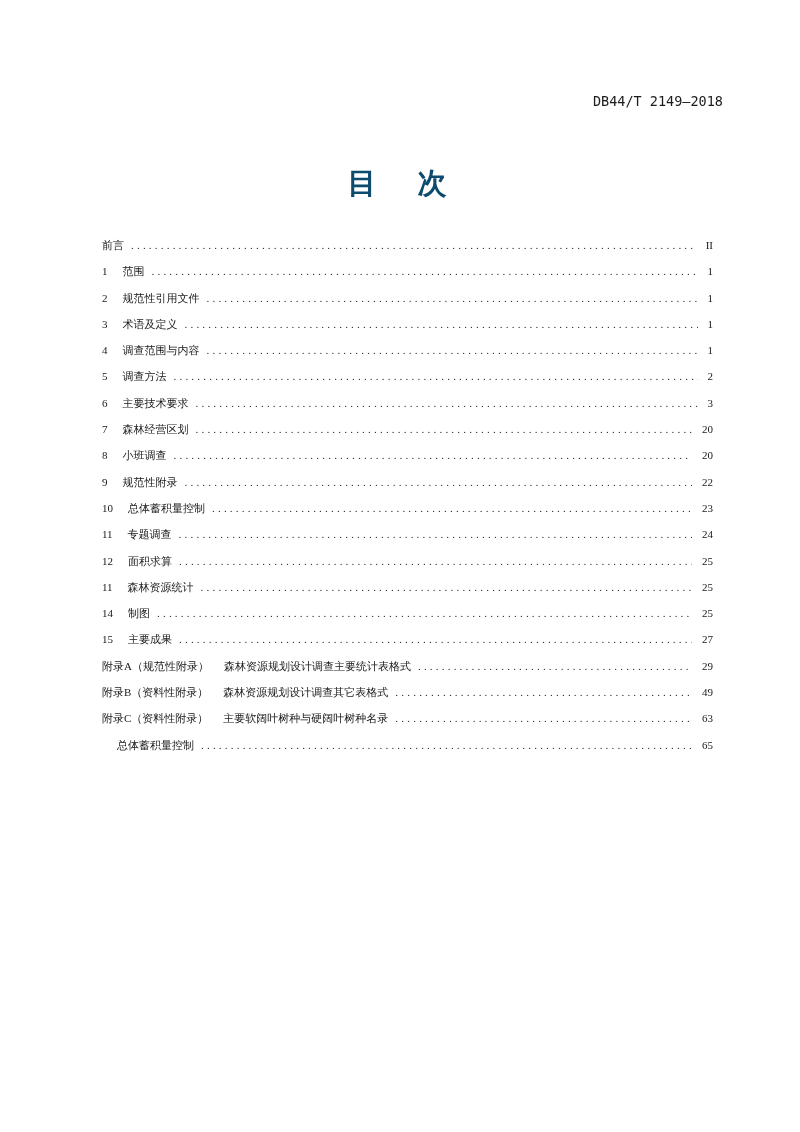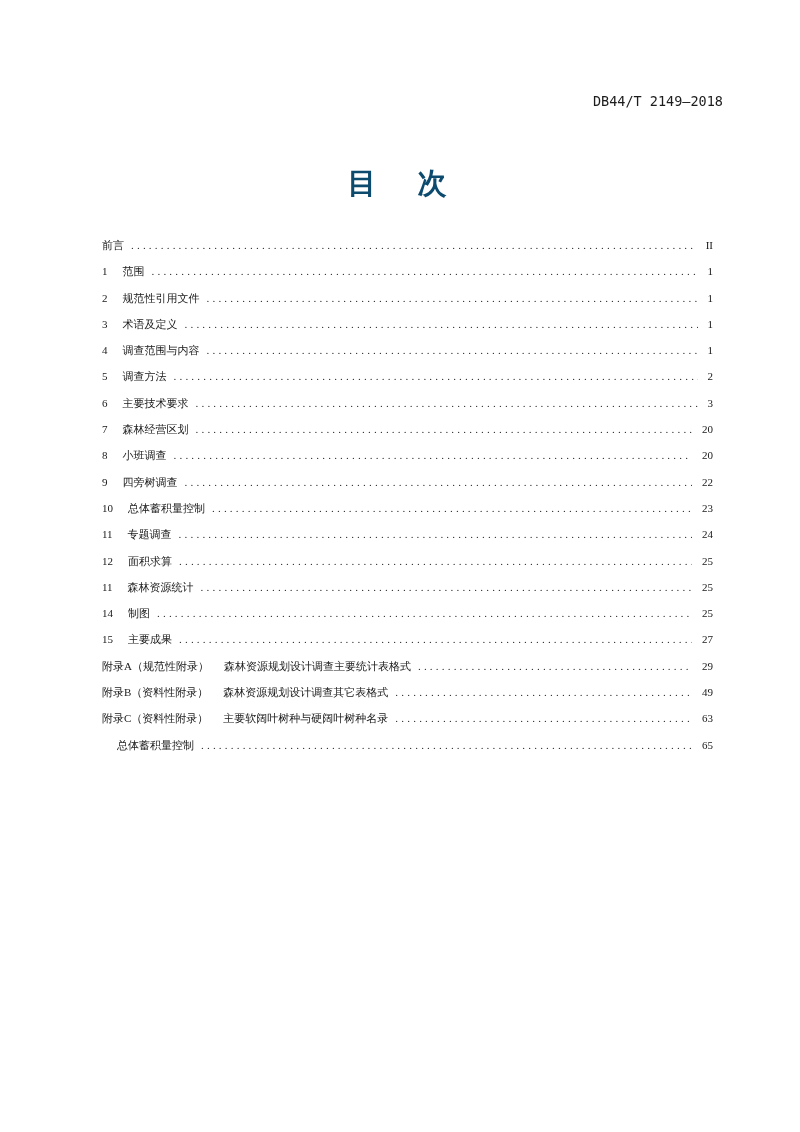--- a/index.html
+++ b/index.html
@@ -131,21 +131,21 @@
     <span class="pg">20</span>
   </div>
       <div class="toc-row">
     <span class="lbl">8</span>
     <span class="ttl">小班调查</span>
     <span class="dots">................................................................................................................................................................</span>
     <span class="pg">20</span>
   </div>
       <div class="toc-row">
     <span class="lbl">9</span>
-    <span class="ttl">四旁树调查</span>
+    <span class="ttl">规范性附录</span>
     <span class="dots">................................................................................................................................................................</span>
     <span class="pg">22</span>
   </div>
       <div class="toc-row">
     <span class="lbl">10</span>
     <span class="ttl">总体蓄积量控制</span>
     <span class="dots">................................................................................................................................................................</span>
     <span class="pg">23</span>
   </div>
       <div class="toc-row">

